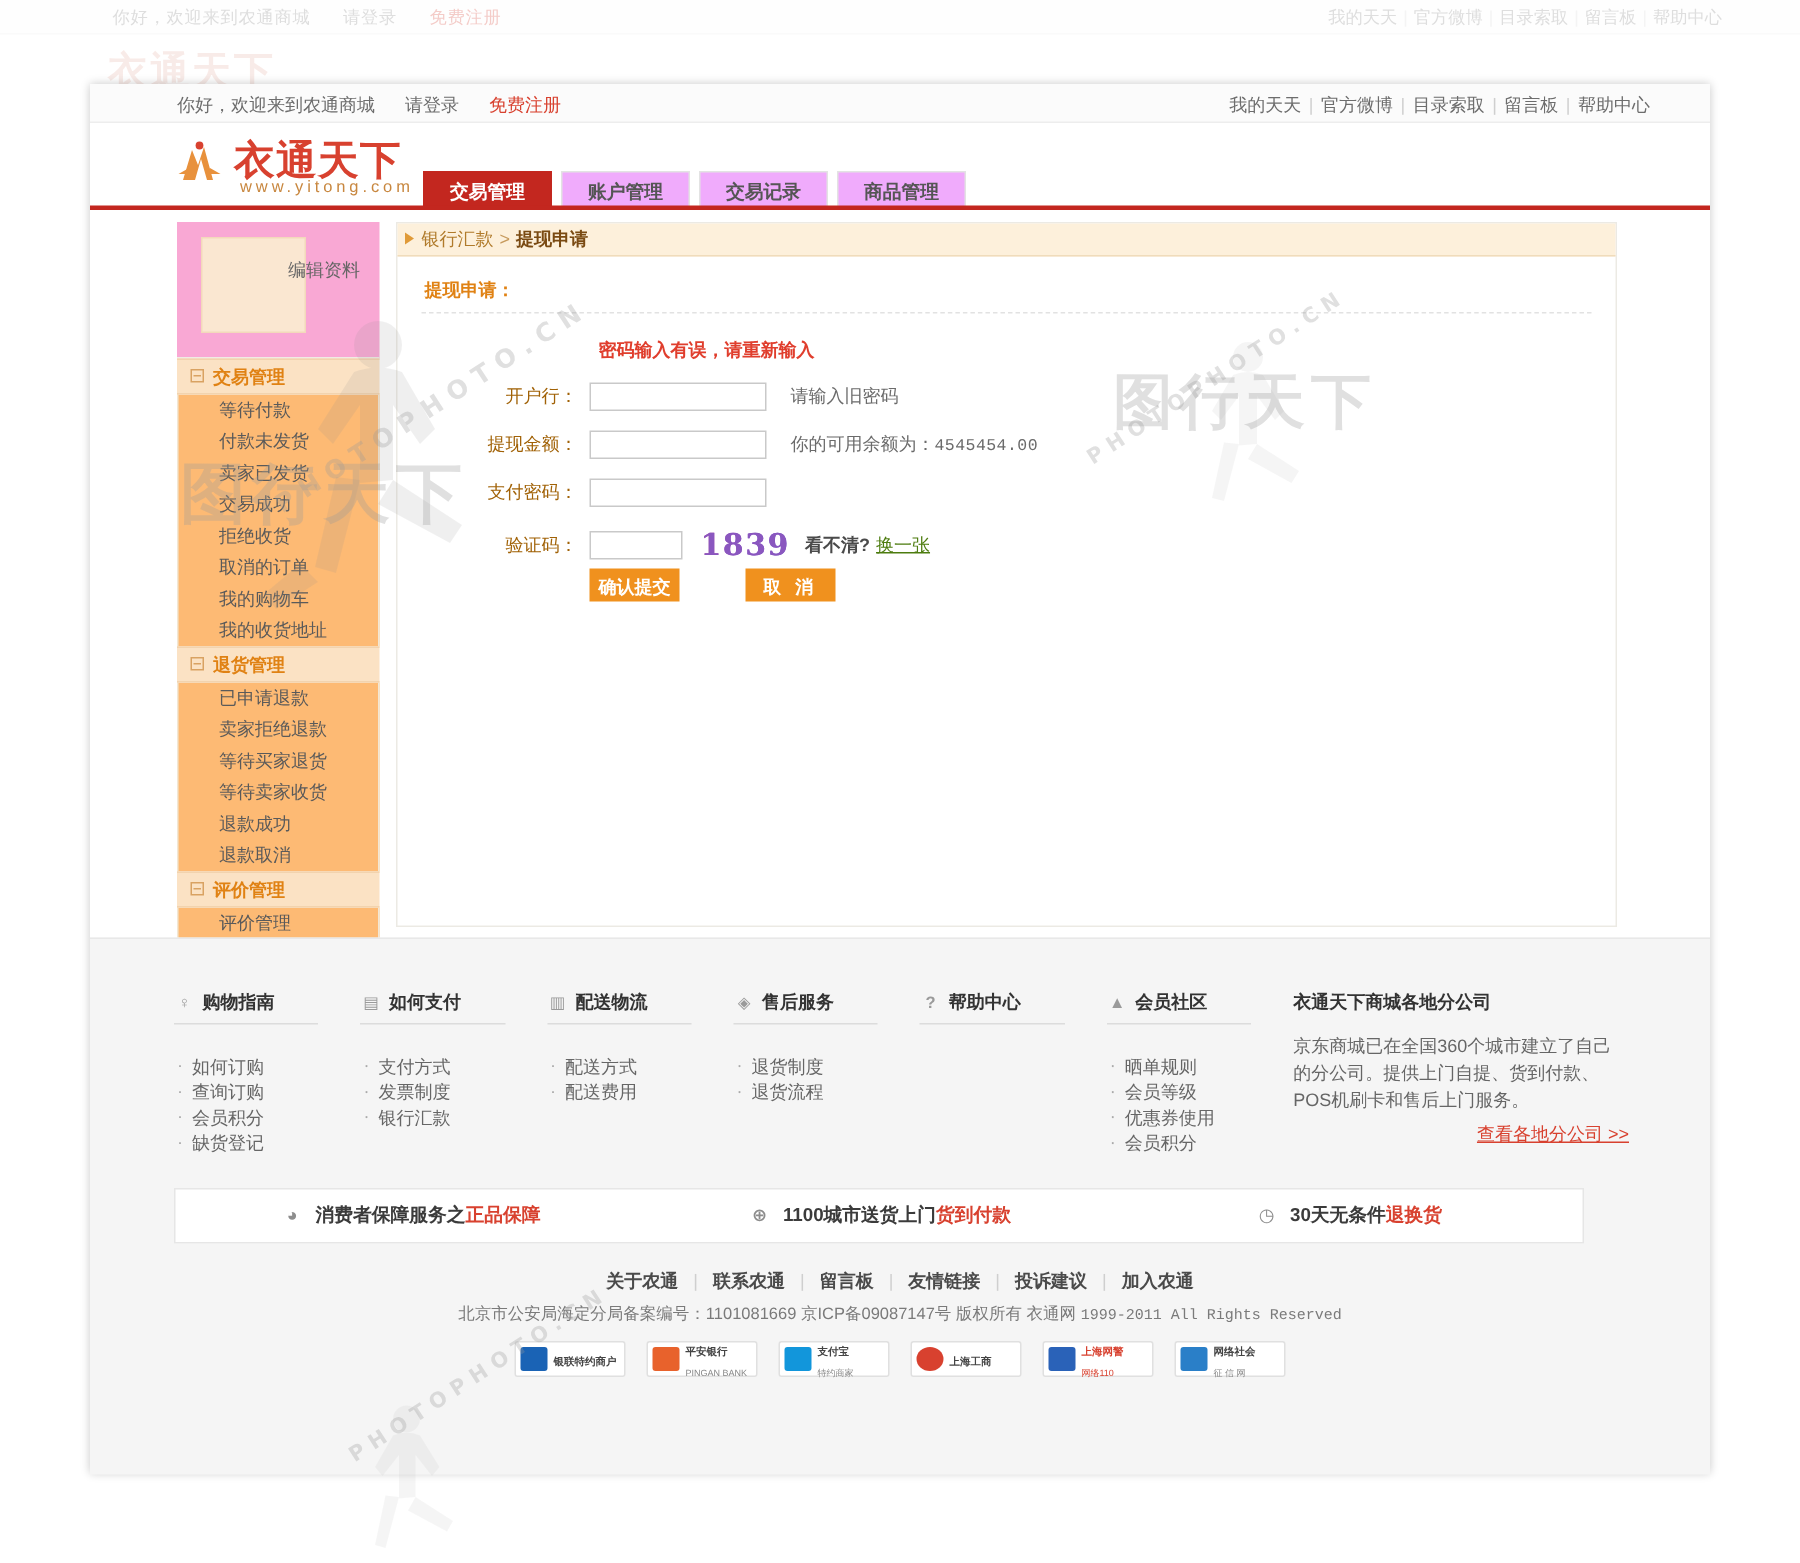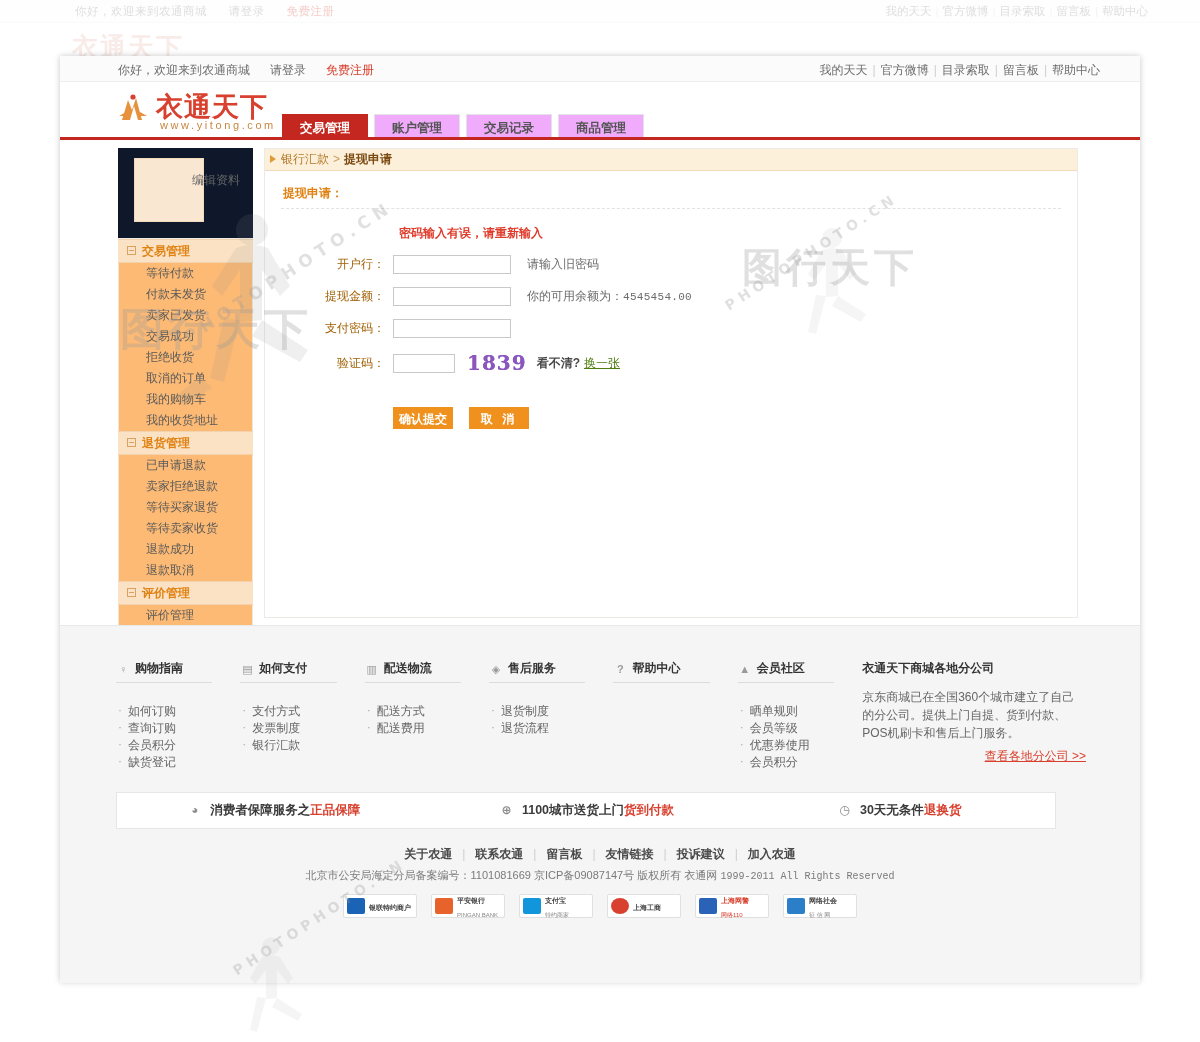--- a/index.html
+++ b/index.html
@@ -54,21 +54,21 @@
   }
   .tab.active{background:#c3271f;color:#fff;border-color:#c3271f;}
   .redrule{position:absolute;left:0;bottom:0;width:1080px;height:3px;background:#c3271f;}
 
   
   .body{position:relative;height:480px;background:#fff;}
   .inner{position:absolute;left:58px;top:8px;width:960px;height:470px;}
 
   
   .sidebar{position:absolute;left:0;top:0;width:135px;}
-  .profile{height:90px;background:#0f172a;position:relative;border-bottom:1px solid #f0ece4;}
+  .profile{height:90px;background:#f9a8d4;position:relative;border-bottom:1px solid #f0ece4;}
   .avatar{position:absolute;left:16px;top:10px;width:68px;height:62px;background:#fae7d1;border:1px solid #f3d9bb;}
   .editlink{position:absolute;left:74px;top:24px;font-size:12px;color:#666;white-space:nowrap;}
   .grp{
     height:22px;line-height:22px;background:#fbe2c4;color:#e08214;
     font-size:12px;font-weight:bold;padding-left:24px;position:relative;
     border-top:1px solid #f2d3ae;border-bottom:1px solid #f2d3ae;
   }
   .grp .minus{position:absolute;left:9px;top:6px;width:9px;height:9px;border:1px solid #d9a262;box-sizing:border-box;}
   .grp .minus:after{content:"";position:absolute;left:1px;top:3px;width:5px;height:1px;background:#d9a262;}
   .navlist{background:#fdba74;border-left:1px solid #f2e7d4;border-right:1px solid #f2e7d4;}
@@ -91,21 +91,21 @@
   .fhint{margin-left:16px;font-size:12px;color:#6b6b6b;}
   .fhint .num{font-family:"Liberation Mono","DejaVu Sans Mono",monospace;font-size:11px;letter-spacing:.3px;}
   .capinput{width:62px;height:19px;border:1px solid #c9c9c9;box-sizing:border-box;}
   .capimg{margin-left:12px;font-size:20px;font-weight:bold;letter-spacing:1px;
           font-family:"DejaVu Serif",serif;
           background:linear-gradient(90deg,#b84a9e,#8f58c8,#6f62cf);
           -webkit-background-clip:text;background-clip:text;color:#8a57bf;}
   .capask{margin-left:10px;font-size:12px;color:#4a4a4a;font-weight:bold;}
   .capchg{margin-left:4px;font-size:12px;color:#4d7c0f;text-decoration:underline;}
 
-  .btnrow{margin-top:32px;padding-left:128px;display:flex;}
+  .btnrow{margin-top:4px;padding-left:128px;display:flex;gap:28px;}
   .btn{width:60px;height:22px;line-height:22px;text-align:center;background:#f0911e;color:#fff;font-size:12px;font-weight:bold;border:none;cursor:pointer;}
   .btn.cancel{margin-left:16px;letter-spacing:3px;}
 
   
   .footwrap{position:absolute;left:0;top:569px;width:1080px;height:357px;background:#f5f5f5;border-top:1px solid #e8e8e8;}
   .fcols{position:absolute;left:56px;top:34px;width:970px;display:flex;}
   .fcol{width:125px;}
   .fcol.last{width:225px;}
   .fcol .fh{font-size:12px;font-weight:bold;color:#333;padding-bottom:5px;border-bottom:1px solid #dcdcdc;margin-right:28px;display:flex;align-items:center;}
   .fcol .fh .ic{display:inline-block;width:14px;height:12px;margin-right:5px;color:#9a9a9a;font-size:11px;line-height:12px;text-align:center;}

